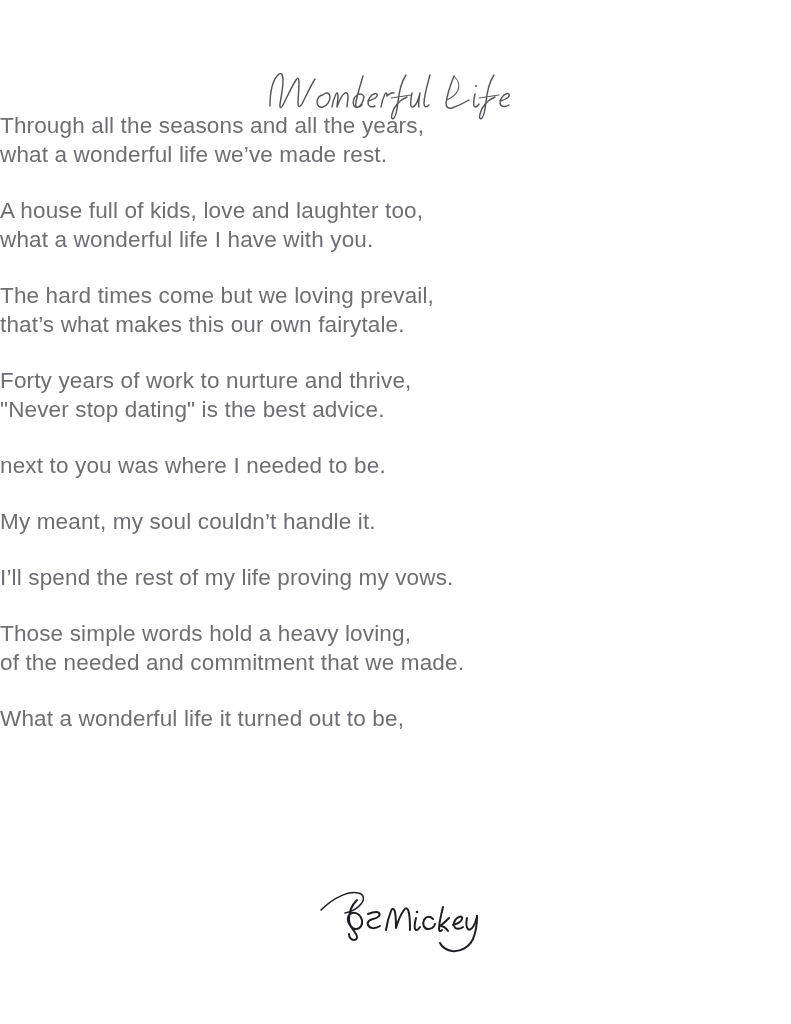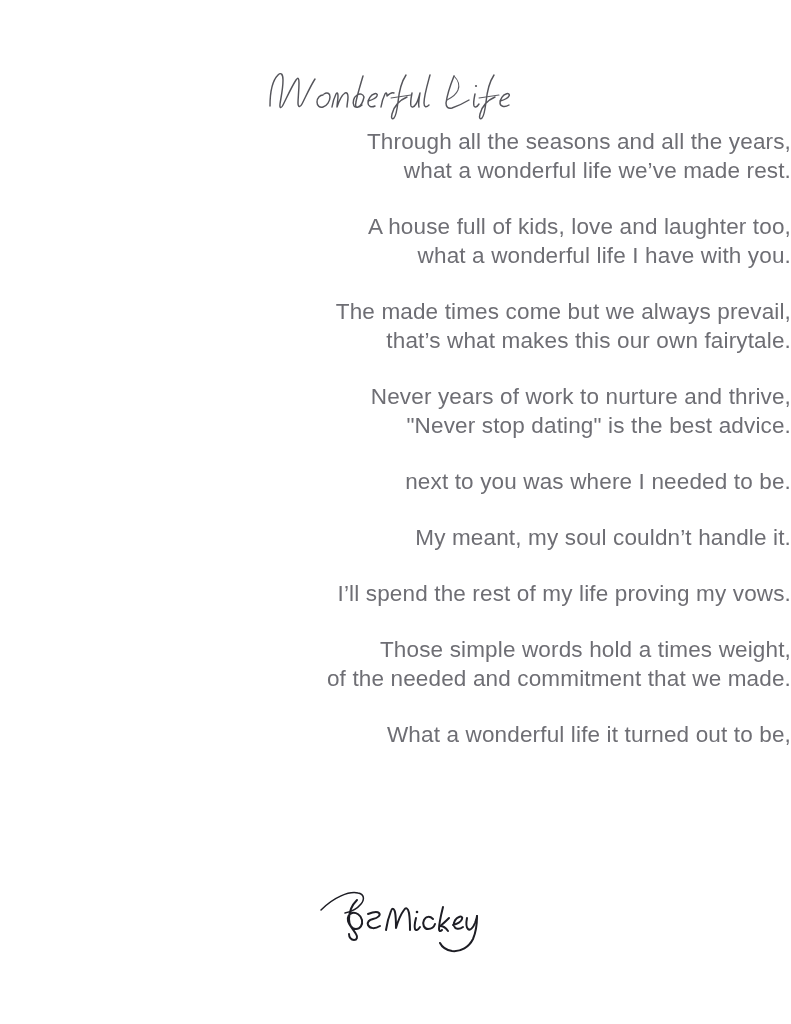--- a/index.html
+++ b/index.html
@@ -62,24 +62,24 @@
     width: 1px;
     height: 1px;
     overflow: hidden;
     clip: rect(0 0 0 0);
     white-space: nowrap;
   }
 
   
   #stanzas {
     position: absolute;
-    top: 127px;
+    top: 111px;
     left: 0;
     width: 791px;
-    text-align: right;
+    text-align: left;
   }
 
   .stanza {
     margin: 0 0 27px 0;
     padding: 0;
   }
 
   .stanza:last-child {
     margin-bottom: 4px;
   }
@@ -178,38 +178,38 @@
   <div id="stanzas">
       <div class="stanza">
         <span class="poem-line">Through all the seasons and all the years,</span>
         <span class="poem-line">what a wonderful life we’ve made rest.</span>
       </div>
       <div class="stanza">
         <span class="poem-line">A house full of kids, love and laughter too,</span>
         <span class="poem-line">what a wonderful life I have with you.</span>
       </div>
       <div class="stanza">
-        <span class="poem-line">The made times come but we always prevail,</span>
+        <span class="poem-line">The hard times come but we loving prevail,</span>
         <span class="poem-line">that’s what makes this our own fairytale.</span>
       </div>
       <div class="stanza">
-        <span class="poem-line">Never years of work to nurture and thrive,</span>
+        <span class="poem-line">Forty years of work to nurture and thrive,</span>
         <span class="poem-line">"Never stop dating" is the best advice.</span>
       </div>
       <div class="stanza">
         <span class="poem-line">next to you was where I needed to be.</span>
       </div>
       <div class="stanza">
         <span class="poem-line">My meant, my soul couldn’t handle it.</span>
       </div>
       <div class="stanza">
         <span class="poem-line">I’ll spend the rest of my life proving my vows.</span>
       </div>
       <div class="stanza">
-        <span class="poem-line">Those simple words hold a times weight,</span>
+        <span class="poem-line">Those simple words hold a heavy loving,</span>
         <span class="poem-line">of the needed and commitment that we made.</span>
       </div>
       <div class="stanza">
         <span class="poem-line">What a wonderful life it turned out to be,</span>
       </div>
     </div>
 
   <div class="signature">
     <span class="visually-hidden">SEMickey</span>
     <svg width="190" height="72" viewBox="0 0 190 72" aria-hidden="true">

